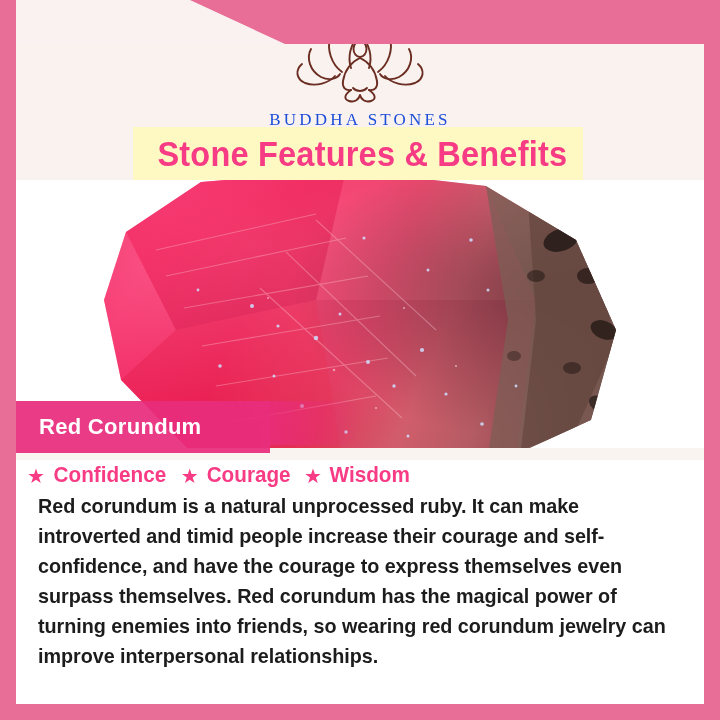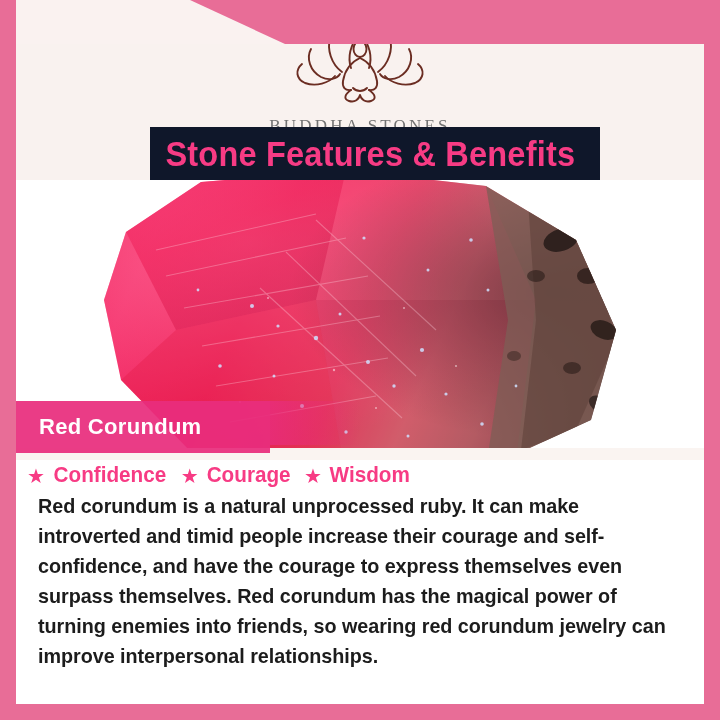--- a/index.html
+++ b/index.html
@@ -75,38 +75,38 @@
     z-index: 3;
     text-align: center;
   }
   .logo-mark {
     display: block;
     margin: 0 auto;
     width: 150px;
     height: 78px;
   }
   .logo-word {
-    margin-top: 12px;
+    margin-top: 6px;
     font-family: "Liberation Serif", serif;
     font-size: 17px;
     letter-spacing: 3.2px;
-    color: #737373;
+    color: #1d4ed8;
     font-weight: 400;
   }
 
   
   .title-band {
     position: absolute;
-    left: 150px; top: 127px;
+    left: 133px; top: 127px;
     width: 450px; height: 53px;
-    background: #0f172a;
+    background: #fef9c3;
     z-index: 4;
     display: flex;
     align-items: center;
-    justify-content: flex-start;
+    justify-content: flex-end;
   }
   .title-text {
     font-family: "Liberation Sans Narrow", "Liberation Sans", sans-serif;
     font-weight: bold;
     font-size: 35px;
     color: #f73b84;
     letter-spacing: 0.2px;
     transform: scaleX(0.93);
     white-space: nowrap;
   }

